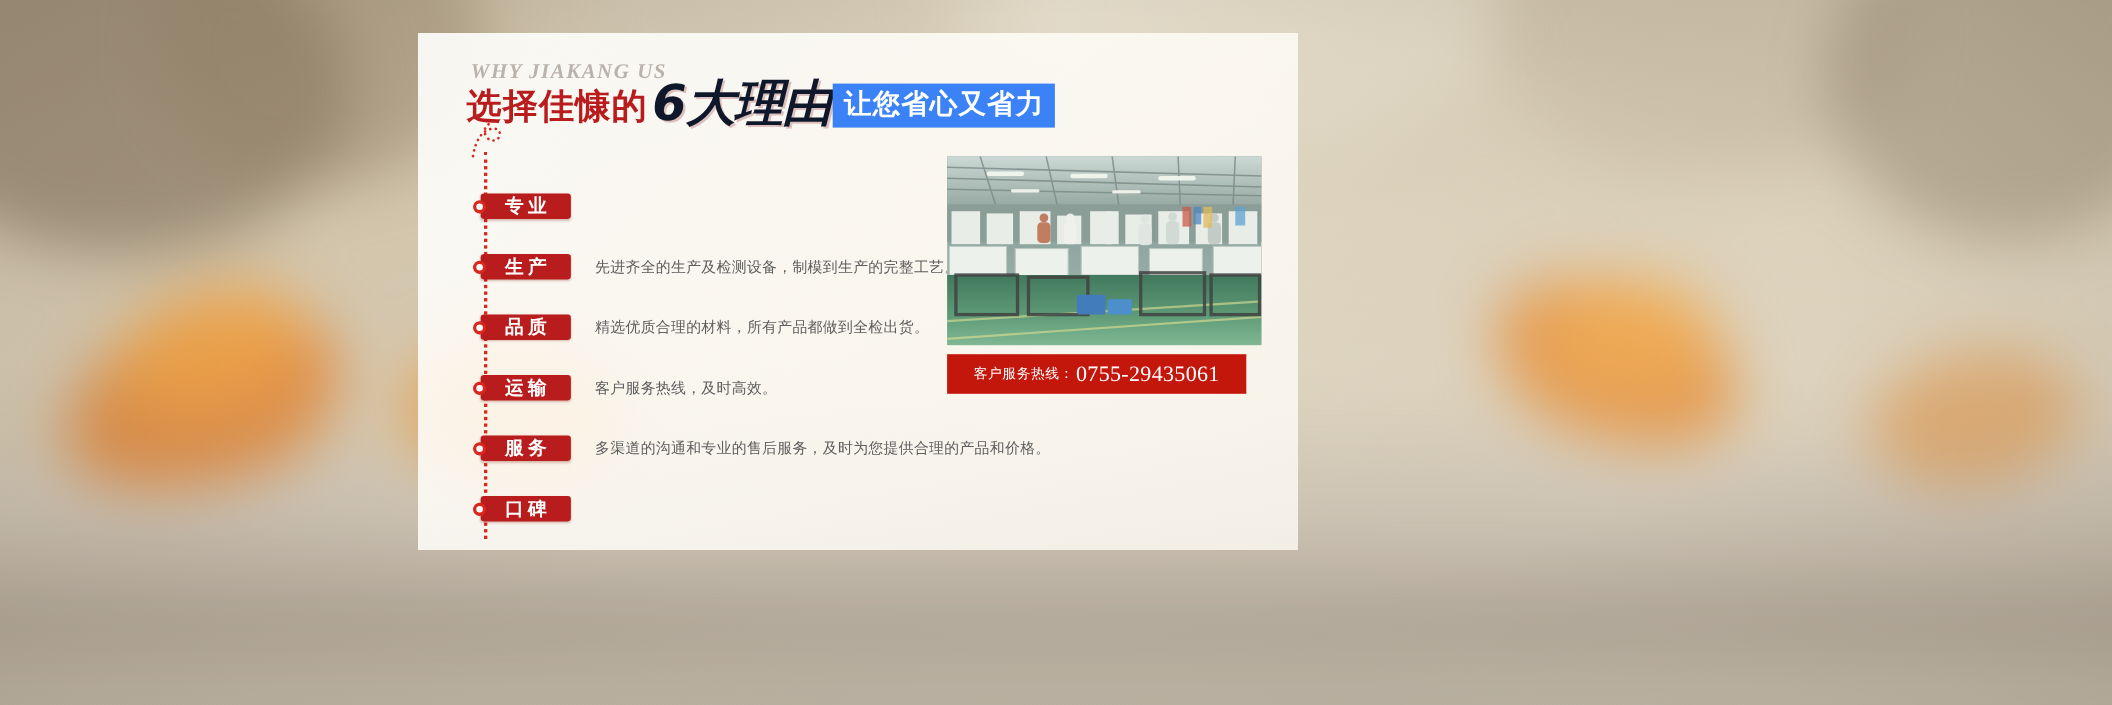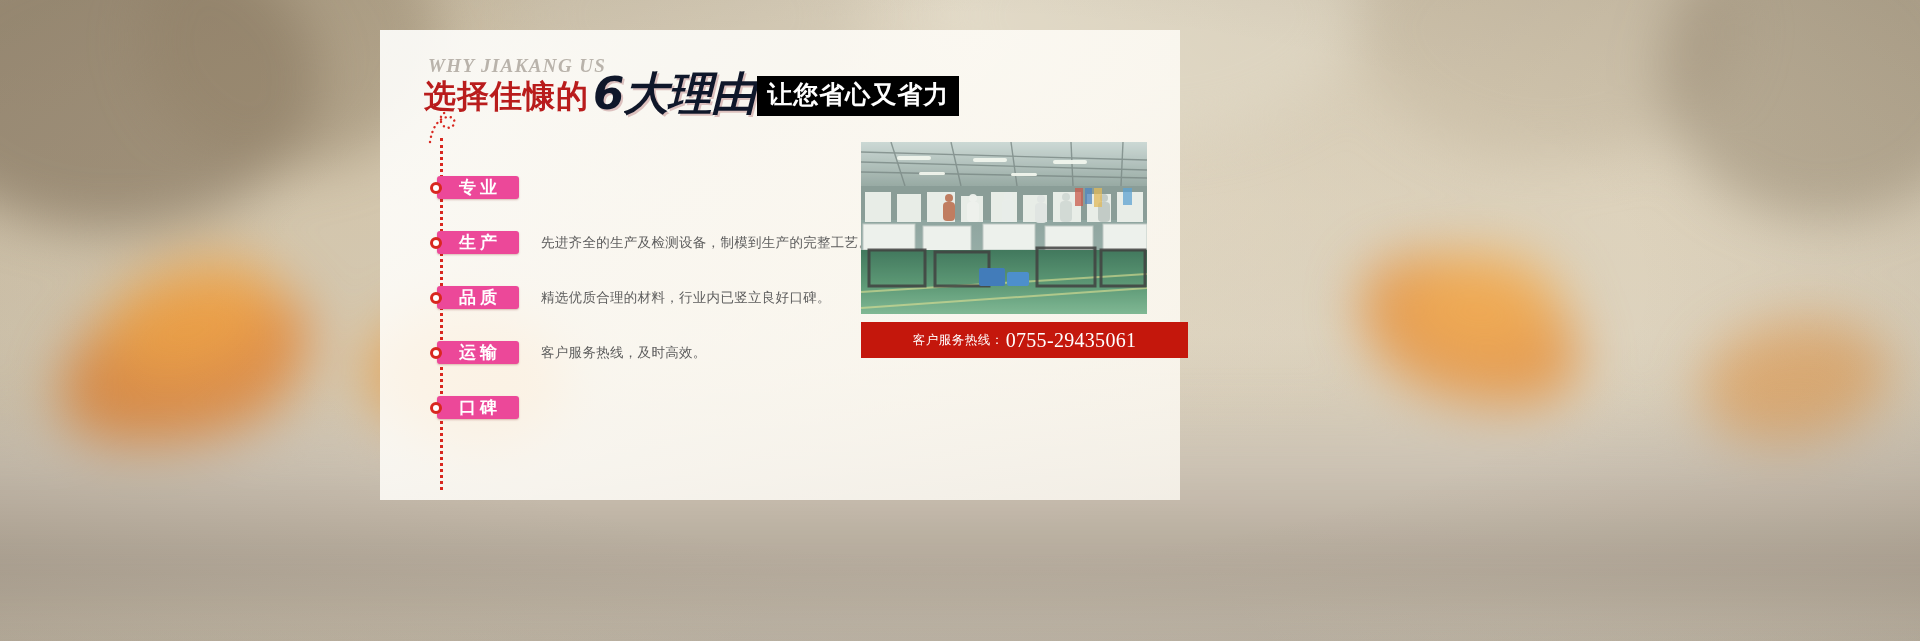--- a/index.html
+++ b/index.html
@@ -62,21 +62,21 @@
     font-weight:700;font-size:32px;letter-spacing:1px;color:#b91c1c;
     line-height:40px;
   }
   .h-red{
     font-family:"DejaVu Sans","Liberation Sans",sans-serif;
     font-weight:700;font-style:italic;font-size:45px;letter-spacing:-1px;
     color:#0f172a;line-height:44px;margin-left:4px;
     text-shadow:2px 2px 0 rgba(120,0,10,.22);
   }
   .h-black{
-    background:#000000;color:#fff;
+    background:#3b82f6;color:#fff;
     font-family:"DejaVu Sans","Liberation Sans",sans-serif;
     font-weight:700;font-size:25px;letter-spacing:1px;
     padding:5px 10px 7px 10px;margin-left:2px;line-height:28px;
   }
 
   
   .dotline{position:absolute;left:430px;top:112px;width:30px;height:380px;}
   .dot-vert{
     position:absolute;left:10px;top:26px;width:0;height:352px;
     border-left:3px dotted #d8271f;
@@ -85,35 +85,35 @@
 
   
   .list{position:absolute;left:437px;top:160px;width:700px;}
   .row{position:relative;height:55px;display:flex;align-items:center;}
   .node{
     position:absolute;left:-7px;top:50%;margin-top:-6px;
     width:12px;height:12px;border-radius:50%;
     background:#fff;border:3px solid #d8271f;box-sizing:border-box;
   }
   .tag{
-    width:82px;height:23px;border-radius:3px;background:#ec4899;
+    width:82px;height:23px;border-radius:3px;background:#b91c1c;
     color:#fff;display:flex;align-items:center;justify-content:center;
     font-family:"DejaVu Sans","Liberation Sans",sans-serif;
     font-weight:700;font-size:17px;letter-spacing:4px;text-indent:4px;
     box-shadow:0 1px 2px rgba(120,10,0,.25);flex:0 0 auto;
   }
   .desc{
     margin-left:22px;font-size:13.5px;color:#5d5d5d;letter-spacing:.3px;
     font-family:"DejaVu Sans","Liberation Sans",sans-serif;white-space:nowrap;
   }
 
   
   .photo-wrap{position:absolute;left:861px;top:142px;width:286px;height:172px;overflow:hidden;}
   .hotline{
-    position:absolute;left:861px;top:322px;width:327px;height:36px;
+    position:absolute;left:861px;top:322px;width:272px;height:36px;
     background:#c4170c;display:flex;align-items:center;justify-content:center;
     color:#fff;white-space:nowrap;
   }
   .hot-label{font-size:12.5px;letter-spacing:.5px;font-family:"DejaVu Sans","Liberation Sans",sans-serif;}
   .hot-num{font-size:20px;letter-spacing:.3px;margin-left:2px;font-family:Liberation Serif, serif;}
 </style>
 </head>
 <body>
 
 <div class="stage">
@@ -167,29 +167,34 @@
 
     <div class="row">
       <span class="node"></span>
       <span class="tag">生产</span>
       <span class="desc">先进齐全的生产及检测设备，制模到生产的完整工艺。</span>
     </div>
 
     <div class="row">
       <span class="node"></span>
       <span class="tag">品质</span>
-      <span class="desc">精选优质合理的材料，行业内已竖立良好口碑。</span>
+      <span class="desc">精选优质合理的材料，所有产品都做到全检出货。</span>
     </div>
 
     <div class="row">
       <span class="node"></span>
       <span class="tag">运输</span>
       <span class="desc">客户服务热线，及时高效。</span>
     </div>
 
+    <div class="row">
+      <span class="node"></span>
+      <span class="tag">服务</span>
+      <span class="desc">多渠道的沟通和专业的售后服务，及时为您提供合理的产品和价格。</span>
+    </div>
 
     <div class="row">
       <span class="node"></span>
       <span class="tag">口碑</span>
     </div>
 
   </div>
 
   <div class="photo-wrap">
     <svg width="286" height="172" viewBox="0 0 286 172">

